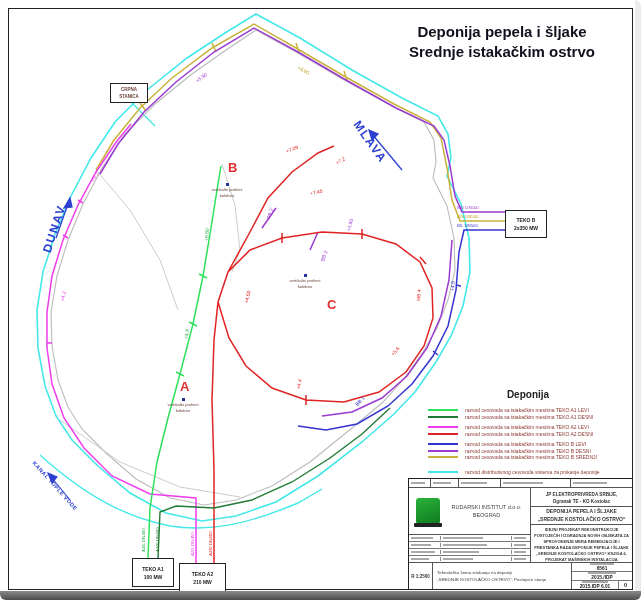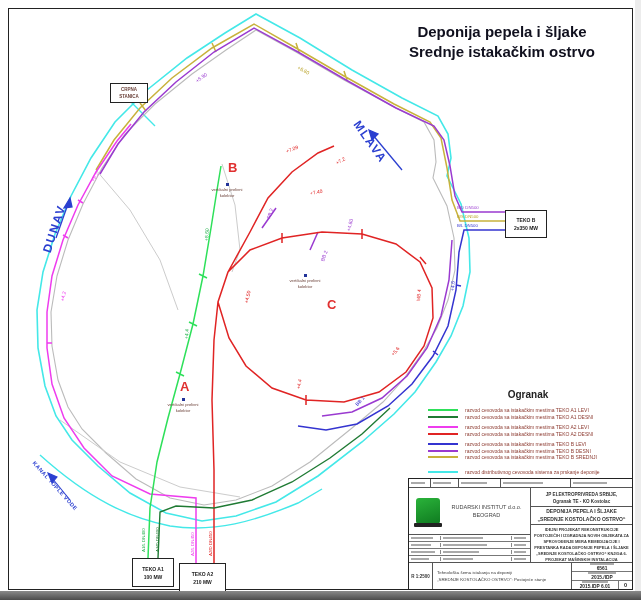--- a/index.html
+++ b/index.html
@@ -1,17 +1,17 @@
 <!DOCTYPE html>
 <html><head>
 <meta charset="utf-8">
 <style>
   html,body{margin:0;padding:0;background:#fff;}
   .sheet{position:relative;width:641px;height:600px;background:#fff;overflow:hidden;
-         font-family:"Liberation Sans",sans-serif;}
+         font-family:"Liberation Sans",sans-serif;border-radius:6px;}
   .frame{position:absolute;left:8px;top:8px;width:623px;height:580px;border:1.5px solid #222;z-index:2;}
   .edge-right{position:absolute;top:0;right:0;width:6px;height:100%;background:#ececec;z-index:1;}
   .edge-bottom{position:absolute;left:0;bottom:0;width:100%;height:9px;
                background:linear-gradient(#8a8a8a,#4c4c4c);z-index:8;}
   .map-svg{position:absolute;left:0;top:0;z-index:3;}
 
   .map-title{position:absolute;left:378px;top:22px;width:248px;text-align:center;
              font-size:15px;font-weight:bold;color:#10101e;line-height:1.3;z-index:4;}
 
   .regletter{position:absolute;color:#e03030;font-weight:bold;font-size:13px;z-index:4;}
@@ -192,21 +192,21 @@
       <span class="anno" style="left: 298px; top: 64px; color: rgb(184, 162, 38); transform: rotate(28deg);">+6.80</span>
       <span class="anno" style="left: 206px; top: 238px; color: rgb(34, 176, 75); transform: rotate(-85deg);">+6.60</span>
       <span class="anno" style="left: 186px; top: 336px; color: rgb(34, 176, 75); transform: rotate(-85deg);">+4.4</span>
       <span class="anno" style="left: 62px; top: 298px; color: rgb(238, 60, 238); transform: rotate(-78deg);">+4.2</span>
       <span class="anno" style="left: 92px; top: 178px; color: rgb(238, 60, 238); transform: rotate(-58deg);">+5.2</span>
       <span class="anno" style="left: 356px; top: 402px; color: rgb(52, 52, 208); transform: rotate(-48deg);">BB 1</span>
       <span class="anno" style="left: 452px; top: 288px; color: rgb(52, 52, 208); transform: rotate(-85deg);">+4.6</span>
     </div>
 
   <div class="legend">
-    <div class="legend-title">Ogranak</div>
+    <div class="legend-title">Deponija</div>
     <div class="lrow">
         <div class="lswatch" style="background: rgb(46, 224, 90);"></div>
         <div class="llabel">razvod cevovoda sa istakačkim mestima TEKO A1 LEVI</div>
       </div>
     <div class="lrow">
         <div class="lswatch" style="background: rgb(31, 122, 51);"></div>
         <div class="llabel">razvod cevovoda sa istakačkim mestima TEKO A1 DESNI</div>
       </div>
     <div class="lrow gap">
         <div class="lswatch" style="background: rgb(238, 60, 238);"></div>

